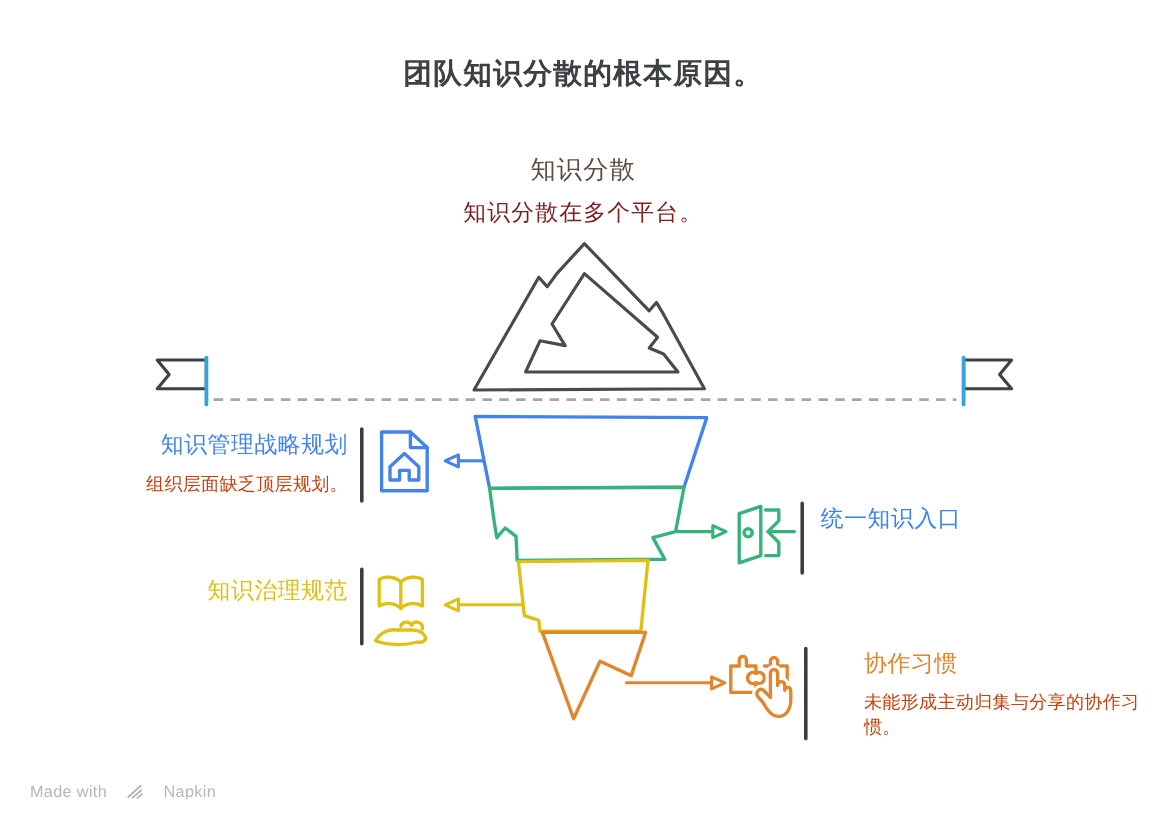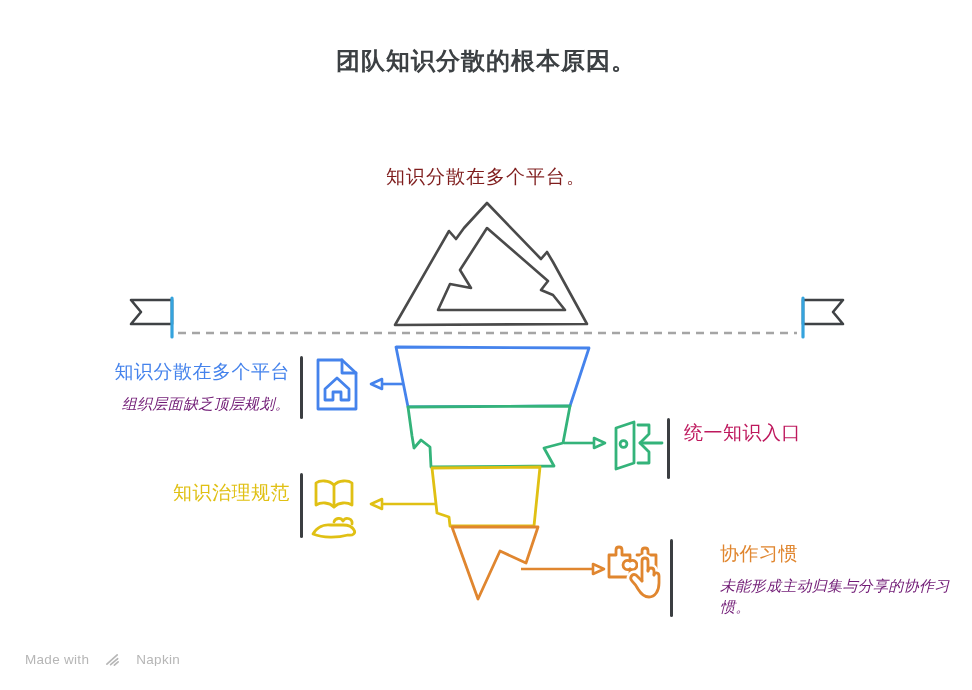--- a/index.html
+++ b/index.html
@@ -15,41 +15,42 @@
     position:absolute;left:0;right:0;top:127px;text-align:center;
     font-size:21px;color:#5c4d45;letter-spacing:1px;
   }
   .summit-subheading{
     position:absolute;left:0;right:0;top:164px;text-align:center;
     font-size:19px;color:#7f1d1d;letter-spacing:1px;
   }
   svg.layer{position:absolute;left:0;top:0;}
   .cause{position:absolute;}
   .cause .c-title{font-size:19px;letter-spacing:0.5px;line-height:1.2;}
-  .cause .c-desc{font-size:15px;color:#701a75;margin-top:9px;line-height:1.4;letter-spacing:0.3px;font-style:italic;}
+  .cause .c-desc{font-size:15px;color:#c2410c;margin-top:9px;line-height:1.4;letter-spacing:0.3px;}
   .cause.left{width:250px;text-align:right;right:682px;}
   .cause.right{width:240px;text-align:left;left:684px;}
   .c-title.blue{color:#4583ec;}
-  .c-title.green{color:#be185d;}
+  .c-title.green{color:#3b82f6;}
   .c-title.yellow{color:#e0c014;}
   .c-title.orange{color:#e0862f;}
   .divider{position:absolute;width:3px;background:#3b3e41;border-radius:2px;}
   .icon-box{position:absolute;}
   .footer{
     position:absolute;left:25px;top:652px;display:flex;align-items:center;gap:16px;
     font-size:13.5px;color:#b6b6b6;letter-spacing:0.3px;
   }
 </style>
 </head>
 <body>
 
 <div class="canvas">
 
   <div class="page-title">团队知识分散的根本原因。</div>
 
+  <div class="summit-heading">知识分散</div>
   <div class="summit-subheading">知识分散在多个平台。</div>
 
   <svg class="layer" width="972" height="690" viewBox="0 0 972 690">
 
     <line x1="178" y1="333" x2="797" y2="333" stroke="#a5a5a5" stroke-width="2.4" stroke-dasharray="8 6"></line>
 
     <g>
       <path d="M172,300 L131,300 L141,312 L131,324 L172,324 Z" fill="#ffffff" stroke="#3f4245" stroke-width="2.6" stroke-linejoin="round"></path>
       <line x1="172" y1="298" x2="172" y2="337" stroke="#35a3dd" stroke-width="3.2" stroke-linecap="round"></line>
     </g>
@@ -84,21 +85,21 @@
       <line x1="436" y1="504" x2="382" y2="504"></line>
       <path d="M382,499 L371,504 L382,509 Z"></path>
     </g>
     <g stroke="#e0862f" stroke-width="2.6" fill="#ffffff" stroke-linejoin="round">
       <line x1="521" y1="569" x2="593" y2="569"></line>
       <path d="M593,564 L604,569 L593,574 Z"></path>
     </g>
   </svg>
 
   <div class="cause left" style="top:361px;">
-    <div class="c-title blue">知识分散在多个平台</div>
+    <div class="c-title blue">知识管理战略规划</div>
     <div class="c-desc">组织层面缺乏顶层规划。</div>
   </div>
   <div class="divider" style="left:300px;top:356px;height:63px;"></div>
   <div class="icon-box" style="left:314px;top:358px;">
     <svg width="46" height="54" viewBox="0 0 46 54" fill="none" stroke="#4583ec" stroke-width="2.8" stroke-linejoin="round" stroke-linecap="round">
       <path d="M4,2 L28,2 L42,15 L42,51 L4,51 Z"></path>
       <path d="M28,2 L28,15 L42,15"></path>
       <path d="M11,42 L11,31 L23,20 L35,31 L35,42 L27,42 L27,34 L19,34 L19,42 Z"></path>
     </svg>
   </div>

